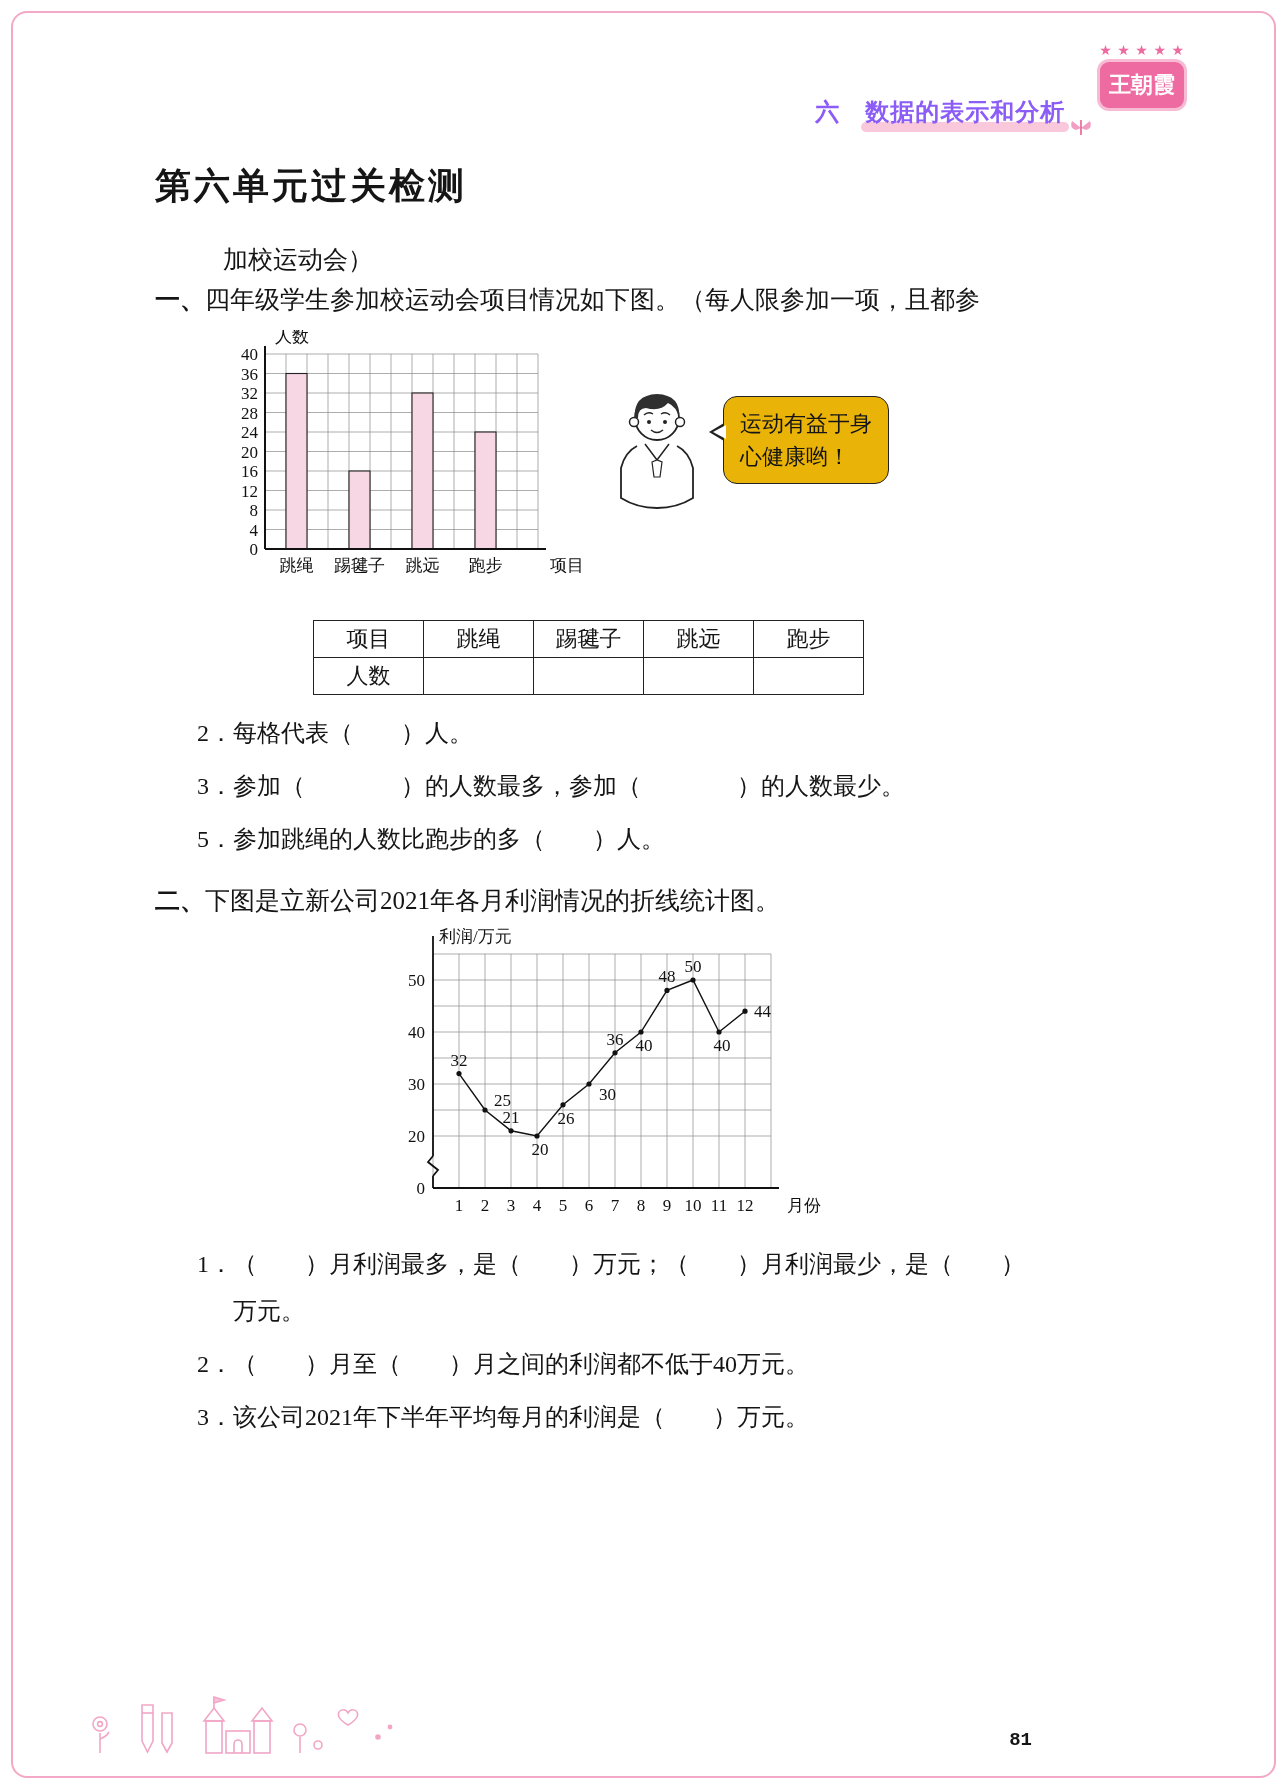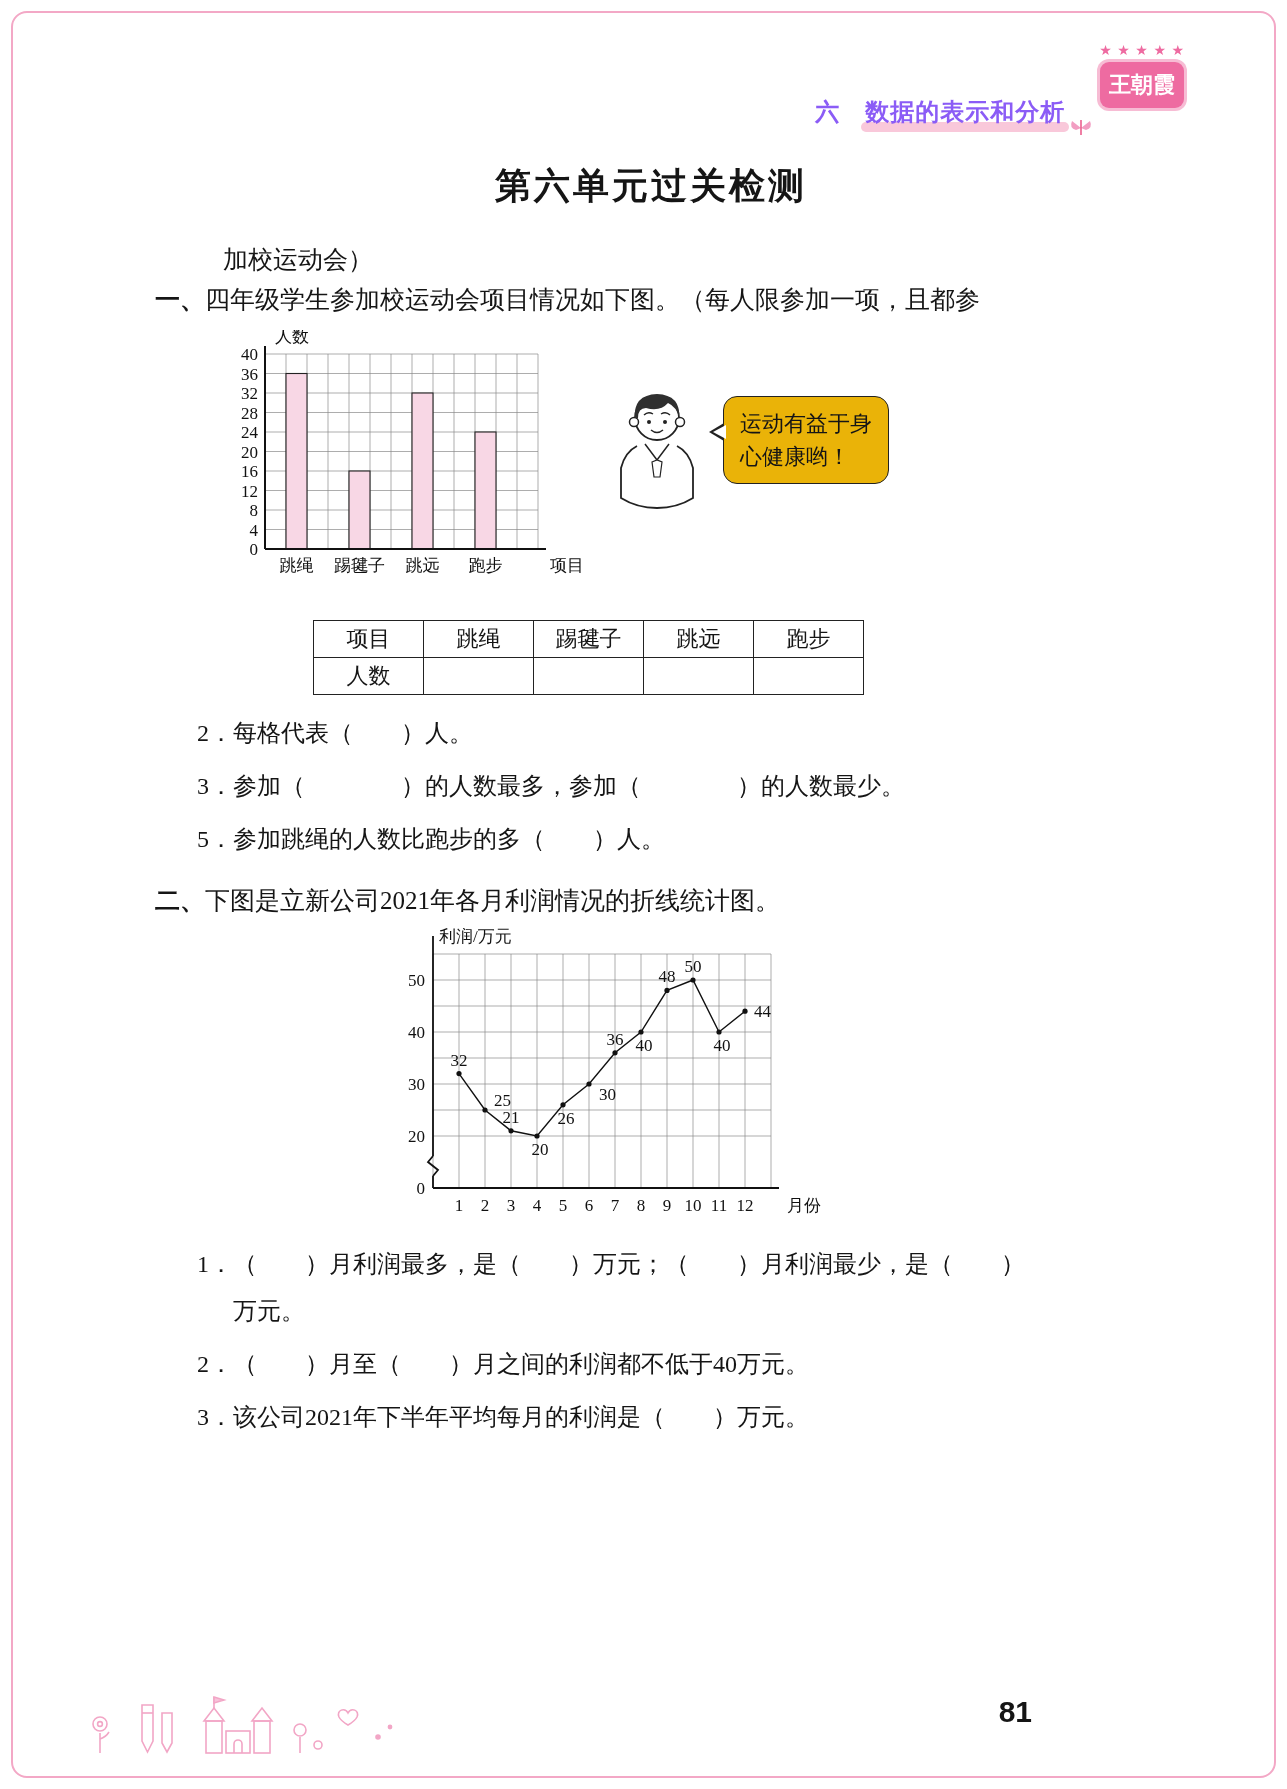--- a/index.html
+++ b/index.html
@@ -29,21 +29,21 @@
   .brand { display:flex; flex-direction:column; align-items:center; }
   .stars { color:#ee6ba1; font-size:14px; letter-spacing:1px; line-height:1; }
   .badge {
     margin-top:4px; background:#ee6ba1; color:#fff; font-weight:700; font-size:22px;
     font-family:"Liberation Sans", sans-serif; padding:11px 9px; border-radius:9px;
     line-height:1.1; min-width:80px; text-align:center; box-shadow:0 0 0 3px #f7bcd4;
   }
   
   .content { padding:162px 140px 0 155px; }
   .title {
-    text-align:center; font-family:"Liberation Sans", sans-serif;
+    text-align:left; font-family:"Liberation Sans", sans-serif;
     font-size:36px; font-weight:700; letter-spacing:3px; margin-bottom:30px;
   }
   .qline { font-size:25px; line-height:1.55; }
   .qmarker { font-family:"Liberation Sans", sans-serif; font-weight:700; }
   .qcont { padding-left:68px; }
   .chart-row { display:flex; align-items:flex-start; margin-left:64px; margin-top:10px; }
   .mascot { display:flex; align-items:flex-start; margin-left:10px; margin-top:54px; }
   .bubble {
     position:relative; border:1.7px solid #222; border-radius:14px;
     padding:10px 16px; font-size:22px; line-height:1.5; margin-left:16px; margin-top:12px;
@@ -55,22 +55,22 @@
   .sub { font-size:24px; padding-left:42px; margin:17px 0; line-height:1.5; }
   .sub-cont { font-size:24px; padding-left:78px; margin:-6px 0 17px 0; line-height:1.5; }
   .fill-table { border-collapse:collapse; margin:16px 0 20px 158px; }
   .fill-table td { border:1.7px solid #222; width:110px; height:37px; text-align:center; font-size:22px; }
   .q2 { margin-top:24px; }
   #line-chart { margin-left:216px; margin-top:8px; }
   #bar-chart { flex:0 0 auto; }
   
   .footer-doodle { position:absolute; left:86px; bottom:26px; }
   .page-num {
-    position:absolute; right:255px; bottom:60px;
-    font-size:30px; font-weight:700; font-family:Liberation Sans, sans-serif;
+    position:absolute; right:255px; bottom:38px;
+    font-size:19px; font-weight:700; font-family:Liberation Mono, monospace;
   }
 </style>
 </head>
 <body>
 
 <div class="frame"></div>
 
 <header class="page-header">
   <div class="unit-block">
     <span class="unit-label">六　数据的表示和分析</span>

